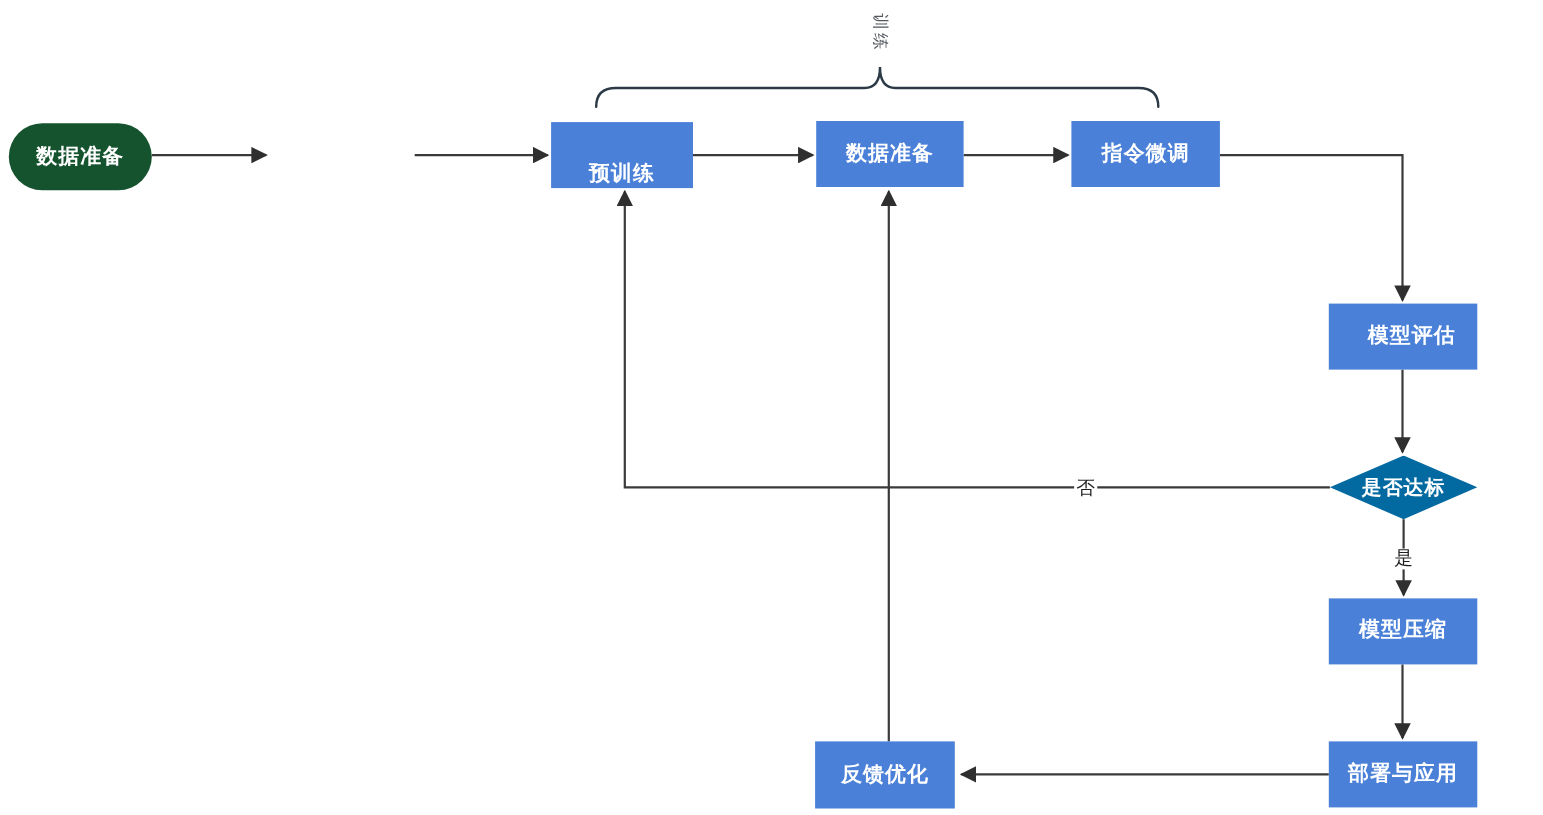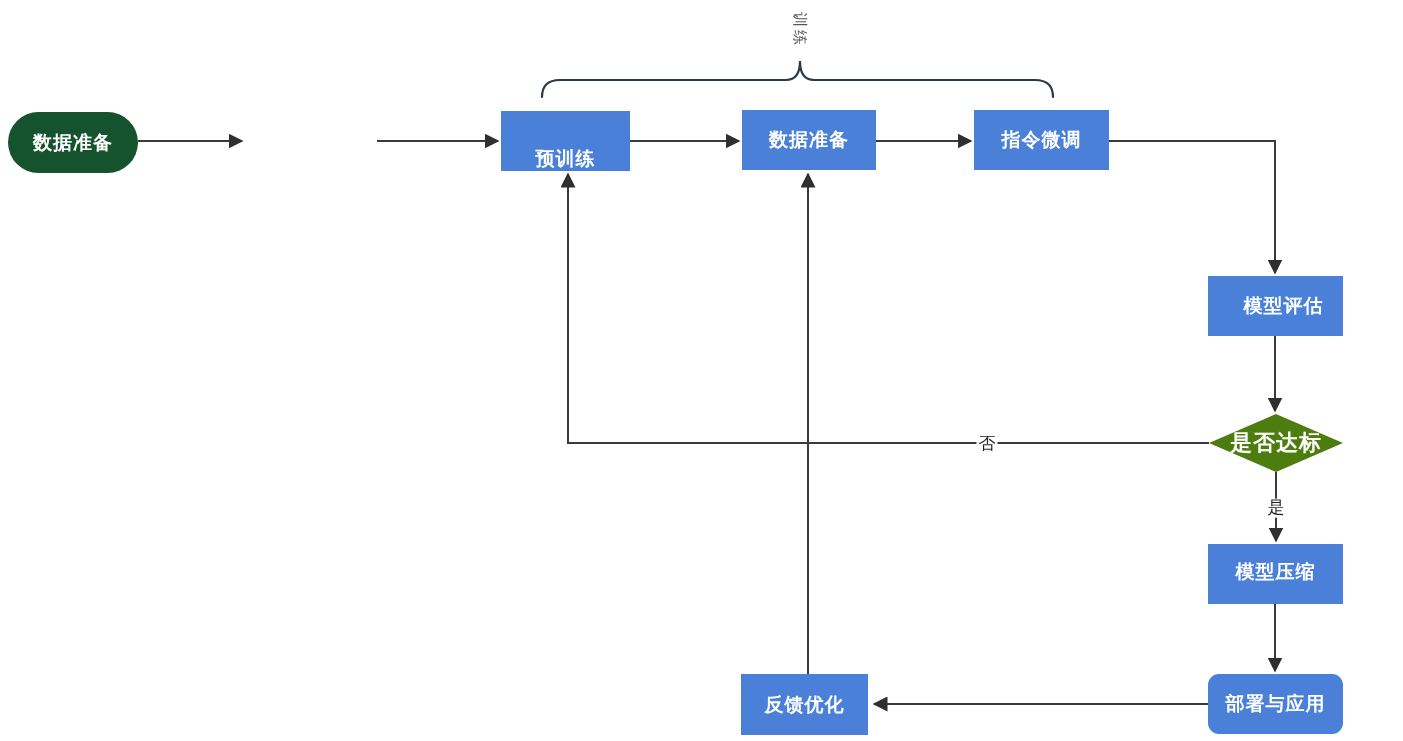--- a/index.html
+++ b/index.html
@@ -19,23 +19,23 @@
     font-weight:600;
     letter-spacing:1px;
     text-align:center;
     line-height:1.25;
     white-space:pre-line;
     box-sizing:border-box;
   }
   .process{background:#4a80d8;}
   .pill{background:#14532d;border-radius:31px;}
   .diamond{
-    background:#4d7c0f;
+    background:#0369a1;
     clip-path:polygon(50% 0, 100% 50%, 50% 100%, 0 50%);
-    font-size:22px;
+    font-size:18px;
   }
   .edge-label{
     position:absolute;
     transform:translate(-50%,-50%);
     background:#ffffff;
     color:#1f1f1f;
     font-size:17px;
     font-weight:400;
     padding:0 2px;
     letter-spacing:0;
@@ -113,21 +113,21 @@
   </div>
 
   <div class="node diamond" style="left:1209px;top:414px;width:134px;height:58px;">
     <span>是否达标</span>
   </div>
 
   <div class="node process" style="left:1208px;top:544px;width:135px;height:60px;font-family:Liberation Mono, monospace;">
     <span>模型压缩</span>
   </div>
 
-  <div class="node process" style="left:1208px;top:674px;width:135px;height:60px;border-radius:11px;">
+  <div class="node process" style="left:1208px;top:674px;width:135px;height:60px;">
     <span>部署与应用</span>
   </div>
 
   <div class="node process" style="left:741px;top:674px;width:127px;height:61px;">
     <span>反馈优化</span>
   </div>
 
 </div>
 
 </body></html>

